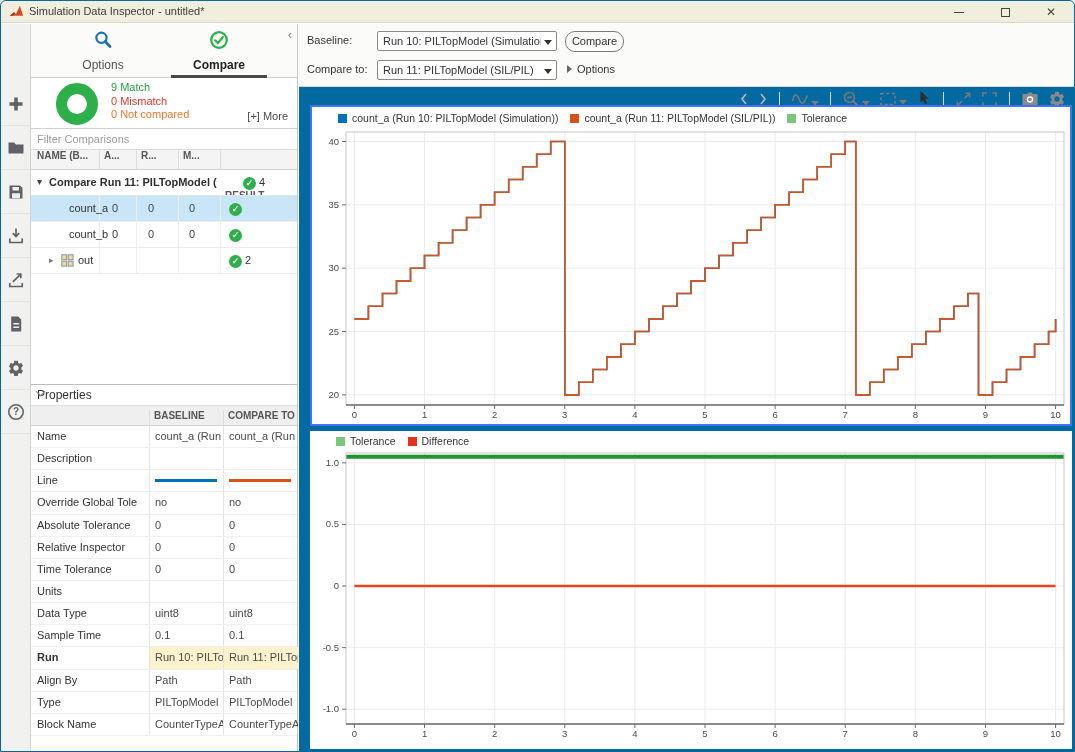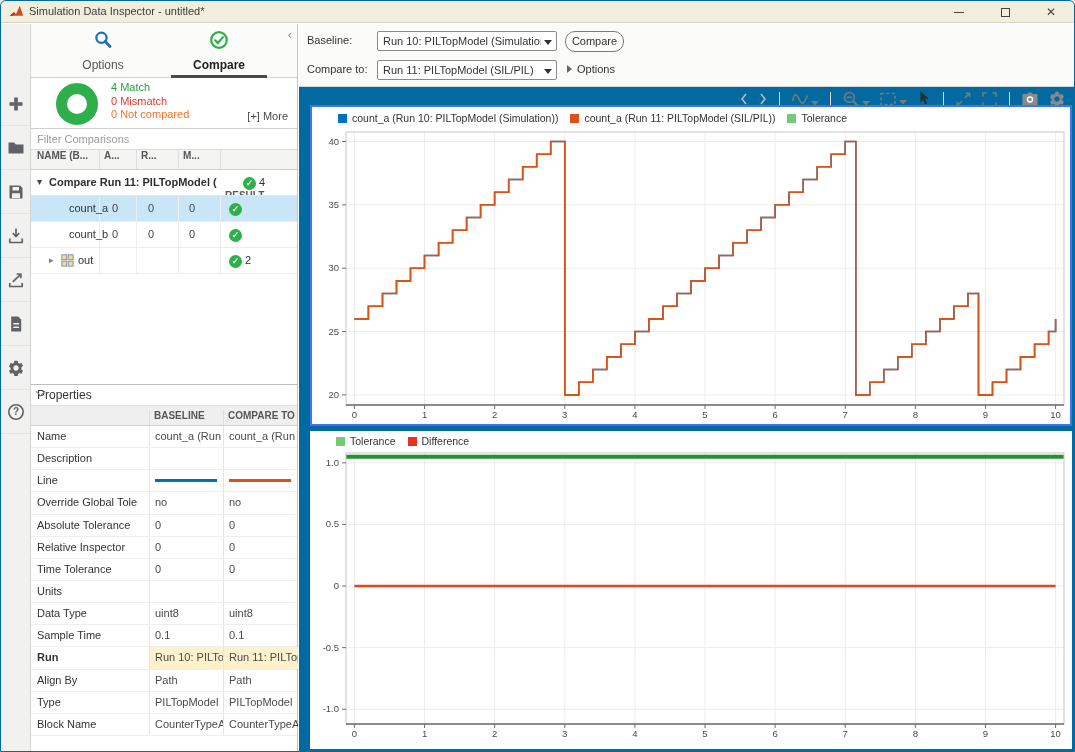--- a/index.html
+++ b/index.html
@@ -197,21 +197,21 @@
         </span>
         <span class="tlabel">Compare</span>
         <span class="underline"></span>
       </div>
       <span class="collapse-btn">‹</span>
     </div>
 
     <div class="summary">
       <span class="donut"></span>
       <div class="stats">
-        <div class="st-match">4 Match</div>
+        <div class="st-match">9 Match</div>
         <div class="st-mismatch">0 Mismatch</div>
         <div class="st-nc">0 Not compared</div>
       </div>
       <span class="more-btn">[+] More</span>
     </div>
 
     <div class="filter-row">
       <span>Filter Comparisons</span>
     </div>
 

